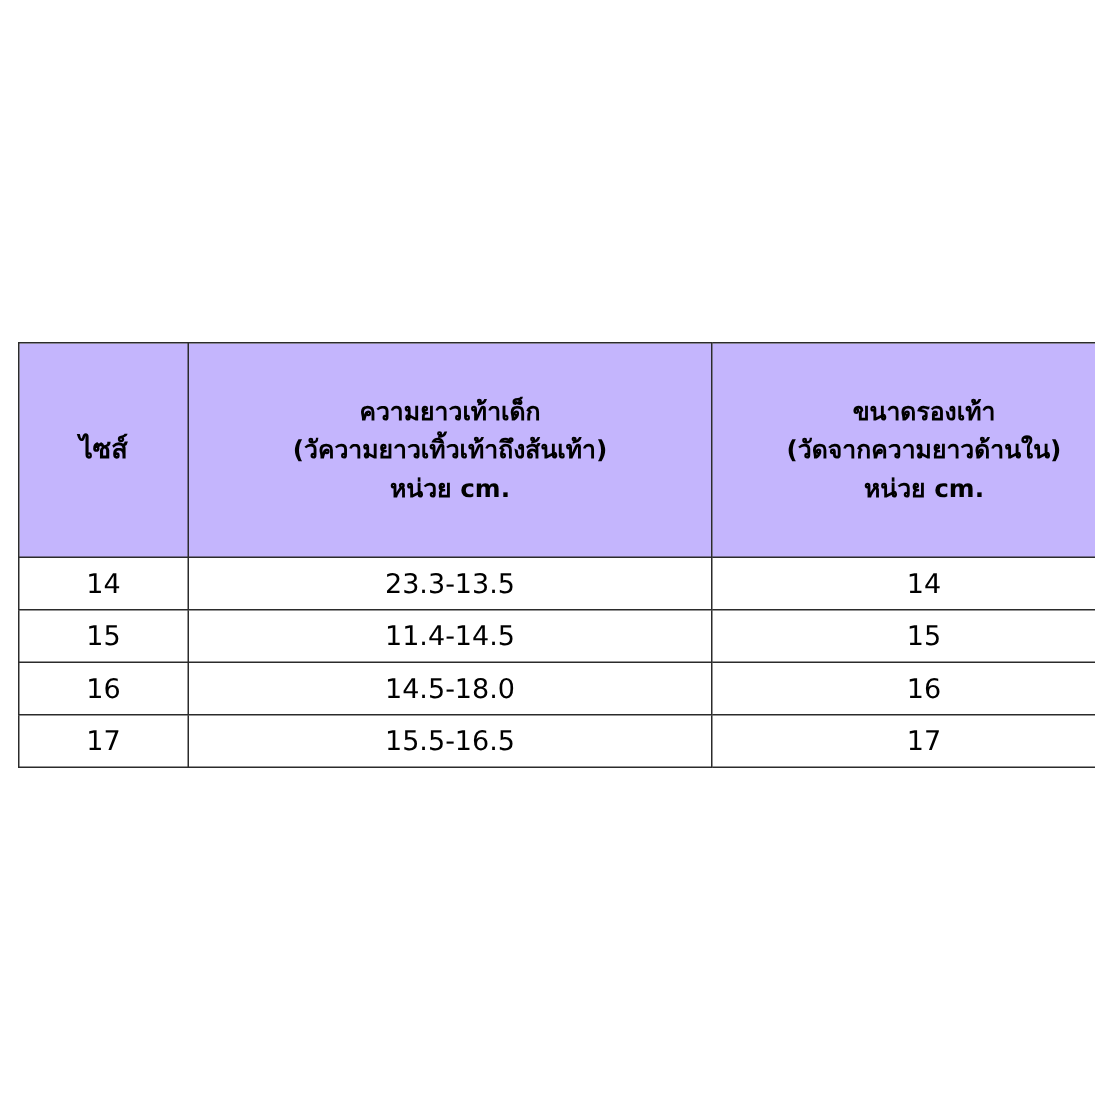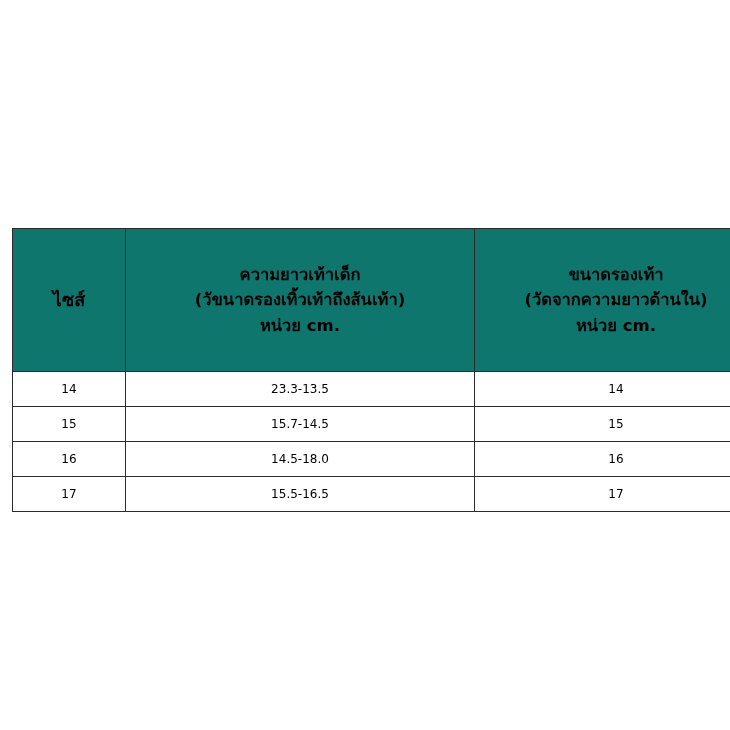--- a/index.html
+++ b/index.html
@@ -31,21 +31,21 @@
     table-layout: fixed;
   }
   table.size-table th,
   table.size-table td {
     border: 1px solid #2b2b2b;
     text-align: center;
     vertical-align: middle;
     color: #000000;
   }
   thead th {
-    background: #0f766e;
+    background: #c4b5fd;
     font-weight: bold;
     font-size: 16.5px;
     line-height: 1.55;
     padding: 10px 6px;
     height: 122px;
   }
   thead th.col-size {
     width: 100px;
     font-size: 18px;
   }
@@ -54,58 +54,58 @@
   }
   thead th.col-shoe {
     width: 270px;
   }
   thead th .line {
     display: block;
     white-space: nowrap;
   }
   tbody td {
     background: #ffffff;
-    font-size: 12px;
+    font-size: 18px;
     padding: 6px 4px;
     height: 22px;
     font-weight: normal;
   }
 </style>
 </head>
 <body>
 
 <div class="page">
   <div class="table-wrap">
     <table class="size-table">
       <thead>
         <tr>
           <th class="col-size">
             <span class="line">ไซส์</span>
           </th>
           <th class="col-foot">
             <span class="line">ความยาวเท้าเด็ก</span>
-            <span class="line">(วัขนาดรองเทิ้วเท้าถึงส้นเท้า)</span>
+            <span class="line">(วัความยาวเทิ้วเท้าถึงส้นเท้า)</span>
             <span class="line">หน่วย cm.</span>
           </th>
           <th class="col-shoe">
             <span class="line">ขนาดรองเท้า</span>
             <span class="line">(วัดจากความยาวด้านใน)</span>
             <span class="line">หน่วย cm.</span>
           </th>
         </tr>
       </thead>
       <tbody>
         <tr>
           <td>14</td>
           <td>23.3-13.5</td>
           <td>14</td>
         </tr>
         <tr>
           <td>15</td>
-          <td>15.7-14.5</td>
+          <td>11.4-14.5</td>
           <td>15</td>
         </tr>
         <tr>
           <td>16</td>
           <td>14.5-18.0</td>
           <td>16</td>
         </tr>
         <tr>
           <td>17</td>
           <td>15.5-16.5</td>

